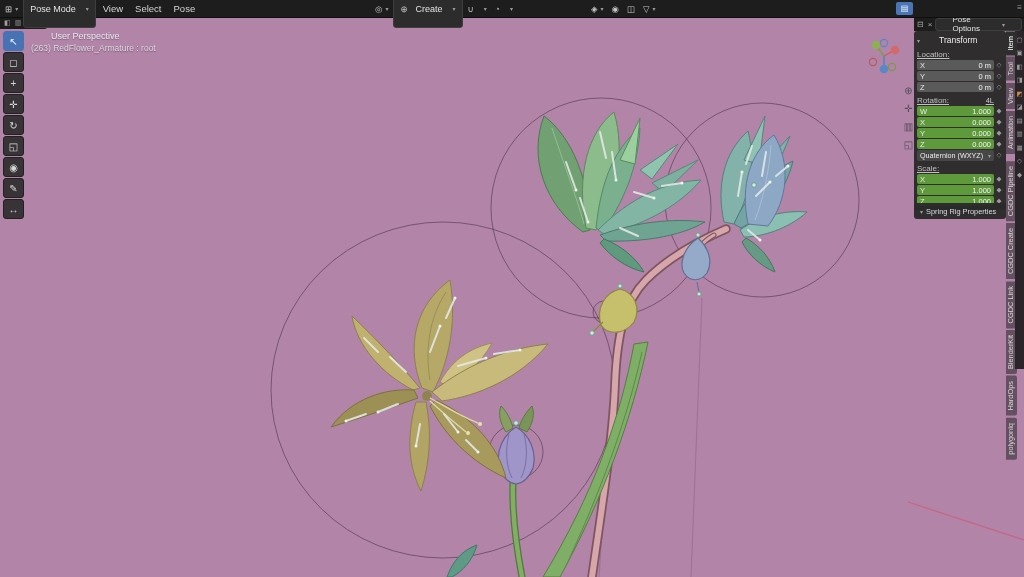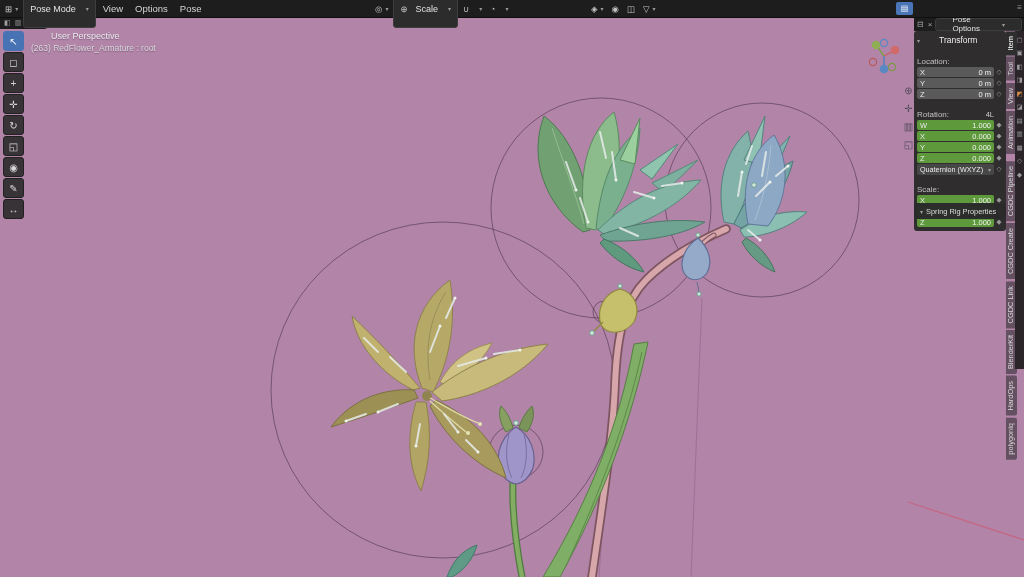--- a/index.html
+++ b/index.html
@@ -50,21 +50,21 @@
   .gizmo{position:absolute;left:864px;top:36px;z-index:4;}
   .navicons{position:absolute;left:901px;top:83px;display:flex;flex-direction:column;gap:4px;z-index:4;}
   .nbtn{width:15px;height:14px;display:flex;align-items:center;justify-content:center;
         color:#3e3e48;font-size:10px;opacity:.8;}
 
   
   .npanel{position:absolute;left:914px;top:31px;width:92px;background:rgba(42,42,42,.97);
           border-radius:3px;padding:3px 3px 4px;box-sizing:border-box;z-index:6;}
   .phead{display:flex;align-items:center;gap:19px;font-size:8.5px;color:#ededed;height:12px;}
   .phead .caret{margin-left:0;}
-  .plabel{font-size:8px;color:#c2c2c2;height:10px;display:flex;align-items:center;margin-top:10px;}
+  .plabel{font-size:8px;color:#c2c2c2;height:10px;display:flex;align-items:center;margin-top:3px;text-decoration:underline;}
   .plabel .badge{margin-left:auto;color:#cfcfcf;font-size:7.5px;padding-right:9px;text-align:right;}
   .prow{display:flex;align-items:center;height:10px;margin-top:1px;gap:1px;}
   .pfield{flex:1;height:10px;background:#5a5a5a;border-radius:2px;display:flex;align-items:center;
           padding:0 3px;font-size:7.5px;color:#f2f2f2;}
   .pfield.green{background:#5e9a3b;}
   .pfield .ax{width:8px;color:#e8e8e8;}
   .pfield .val{margin-left:auto;}
   .decor{width:8px;text-align:center;font-size:6.5px;color:#9a9a9a;}
   .pdrop{flex:1;height:11px;background:#474747;border-radius:2px;display:flex;align-items:center;
          padding:0 3px;font-size:7.2px;color:#ececec;}
@@ -237,32 +237,32 @@
   <div class="hgroup" style="left:2px">
     <div class="hbtn">
       <span class="hicon">⊞</span>
       <span class="caret">▾</span>
     </div>
     <div class="hdrop">
       <span>Pose Mode</span>
       <span class="caret">▾</span>
     </div>
     <span class="hmenu">View</span>
-    <span class="hmenu">Options</span>
+    <span class="hmenu">Select</span>
     <span class="hmenu">Pose</span>
   </div>
 
   <div class="hgroup" style="left:372px">
     <div class="hbtn">
       <span class="hicon">◎</span>
       <span class="caret">▾</span>
     </div>
     <div class="hdrop">
       <span class="hicon">⊕</span>
-      <span>Scale</span>
+      <span>Create</span>
       <span class="caret">▾</span>
     </div>
     <div class="hbtn">
       <span class="hicon">∪</span>
     </div>
     <div class="hbtn">
       <span class="caret">▾</span>
     </div>
     <div class="hbtn">
       <span class="hicon">◔</span>

